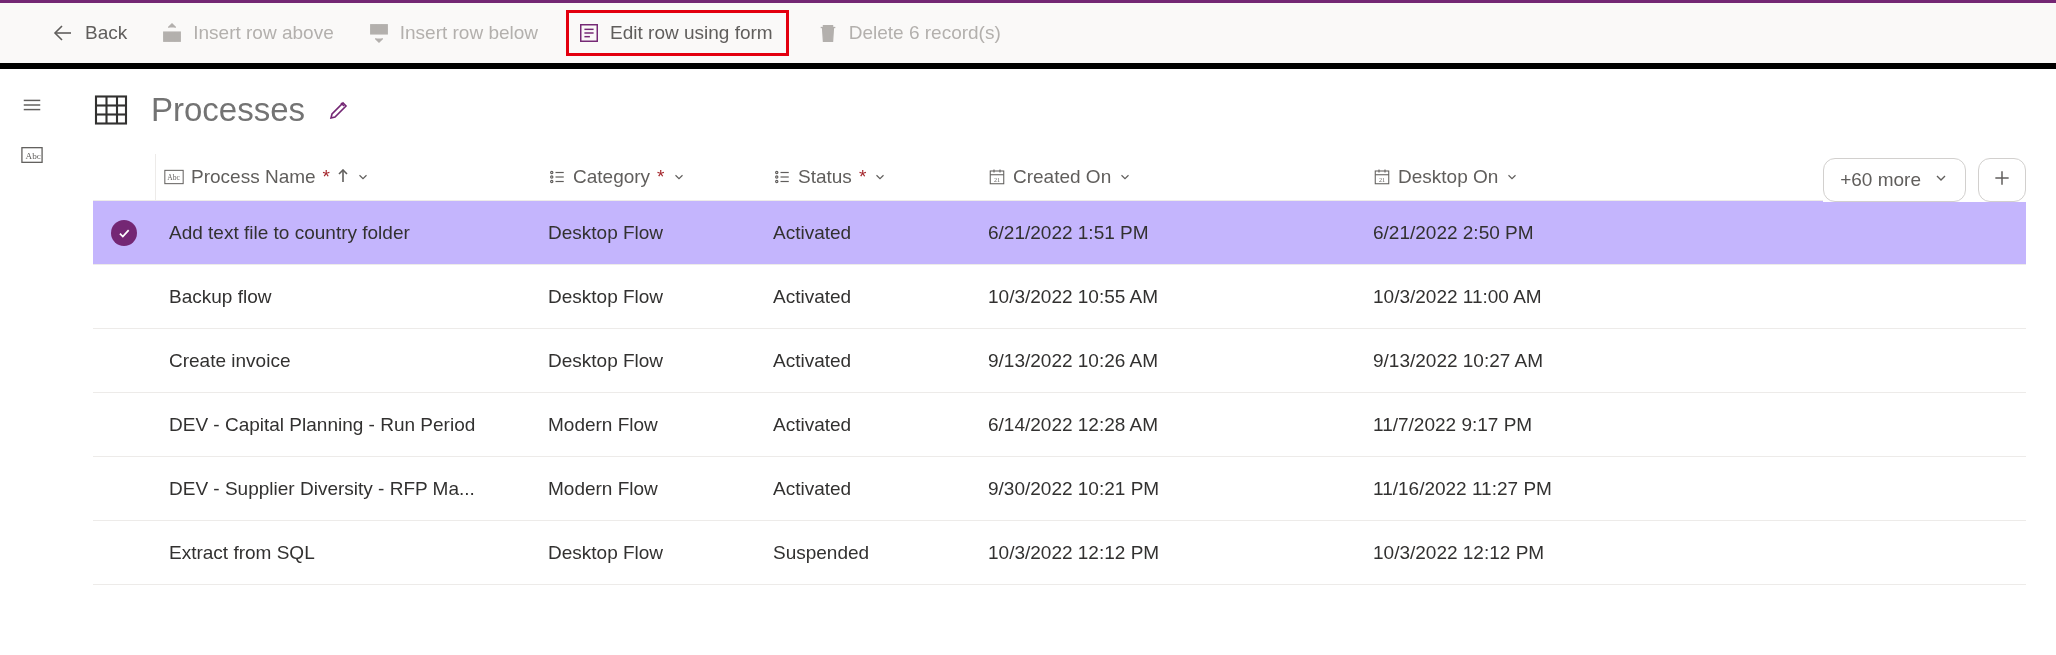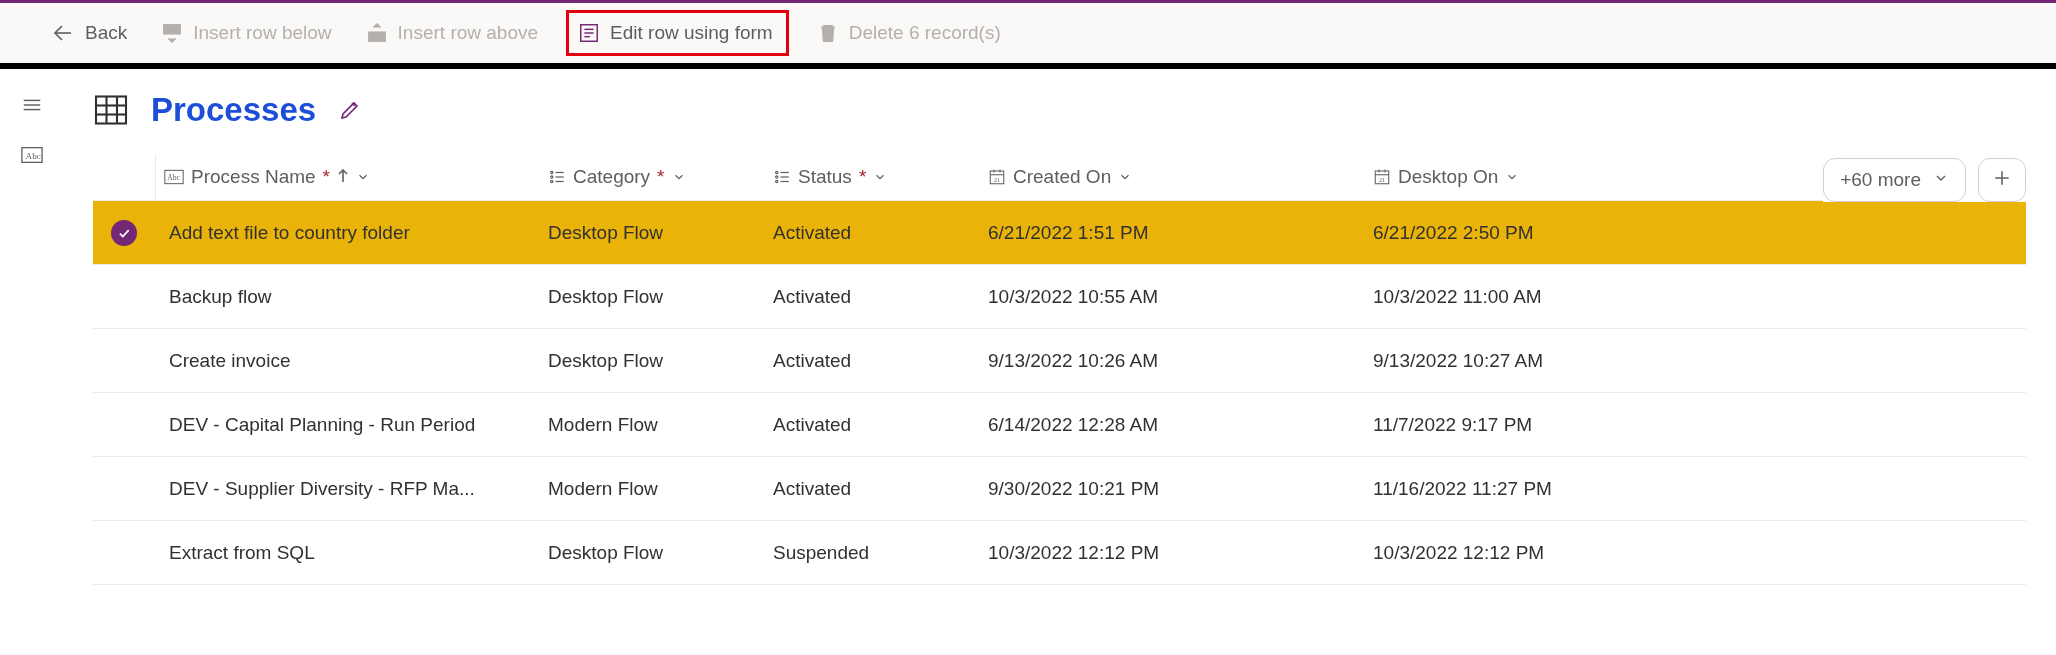--- a/index.html
+++ b/index.html
@@ -71,22 +71,22 @@
   
   .page-title-row {
     display: flex;
     align-items: center;
     gap: 22px;
     margin-bottom: 25px;
   }
   .page-title-row svg { display: block; }
   .page-title {
     font-size: 33px;
-    font-weight: 700;
-    color: #1d4ed8;
+    font-weight: 400;
+    color: #737373;
   }
 
   
   .table-wrap { position: relative; }
   .grid {
     border-collapse: separate;
     border-spacing: 0;
     width: 100%;
     font-size: 19px;
   }
@@ -121,21 +121,21 @@
   .grid tbody td {
     border-bottom: 1px solid #edebe9;
     padding: 0 8px;
     color: #323130;
     white-space: nowrap;
     overflow: hidden;
     text-overflow: ellipsis;
     max-width: 0;
   }
   .grid tbody td.sel-cell { text-align: center; }
-  .grid tbody tr.selected { background: #eab308; }
+  .grid tbody tr.selected { background: #c4b5fd; }
   .grid tbody td.name-cell { padding-left: 14px; }
 
   
   .grid thead th.first-real { border-left: 1px solid #edebe9; }
 
   .radio-checked {
     width: 26px; height: 26px;
     border-radius: 50%;
     background: #742774;
     display: inline-flex;
@@ -180,41 +180,41 @@
           <path d="M20 12H4"></path>
           <path d="M11 5l-7 7 7 7"></path>
         </svg>
     </span>
     <span class="cmd-label">Back</span>
   </div>
 
   <div class="cmd-item disabled">
     <span>
       <svg width="22" height="22" viewBox="0 0 24 24" fill="none" stroke-width="1.4">
+          <rect x="3" y="11" width="18" height="10" stroke="#b3b0ad"></rect>
+          <line x1="3" y1="16" x2="21" y2="16" stroke="#b3b0ad"></line>
+          <line x1="9" y1="11" x2="9" y2="21" stroke="#b3b0ad"></line>
+          <line x1="15" y1="11" x2="15" y2="21" stroke="#b3b0ad"></line>
+          <path d="M8 6l4-4 4 4" stroke="#b3b0ad"></path>
+        </svg>
+    </span>
+    <span class="cmd-label">Insert row above</span>
+  </div>
+
+  <div class="cmd-item disabled">
+    <span>
+      <svg width="22" height="22" viewBox="0 0 24 24" fill="none" stroke-width="1.4">
           <rect x="3" y="3" width="18" height="10" stroke="#b3b0ad"></rect>
           <line x1="3" y1="8" x2="21" y2="8" stroke="#b3b0ad"></line>
           <line x1="9" y1="3" x2="9" y2="13" stroke="#b3b0ad"></line>
           <line x1="15" y1="3" x2="15" y2="13" stroke="#b3b0ad"></line>
           <path d="M8 18l4 4 4-4" stroke="#b3b0ad"></path>
         </svg>
     </span>
     <span class="cmd-label">Insert row below</span>
-  </div>
-
-  <div class="cmd-item disabled">
-    <span>
-      <svg width="22" height="22" viewBox="0 0 24 24" fill="none" stroke-width="1.4">
-          <rect x="3" y="11" width="18" height="10" stroke="#b3b0ad"></rect>
-          <line x1="3" y1="16" x2="21" y2="16" stroke="#b3b0ad"></line>
-          <line x1="9" y1="11" x2="9" y2="21" stroke="#b3b0ad"></line>
-          <line x1="15" y1="11" x2="15" y2="21" stroke="#b3b0ad"></line>
-          <path d="M8 6l4-4 4 4" stroke="#b3b0ad"></path>
-        </svg>
-    </span>
-    <span class="cmd-label">Insert row above</span>
   </div>
 
   <div class="cmd-item cmd-edit-highlight">
     <span>
       <svg width="22" height="22" viewBox="0 0 24 24" stroke="#742774" stroke-width="1.6" fill="none">
           <rect x="3" y="3" width="18" height="18"></rect>
           <line x1="7" y1="8" x2="17" y2="8"></line>
           <line x1="7" y1="12" x2="17" y2="12"></line>
           <line x1="7" y1="16" x2="13" y2="16"></line>
         </svg>

